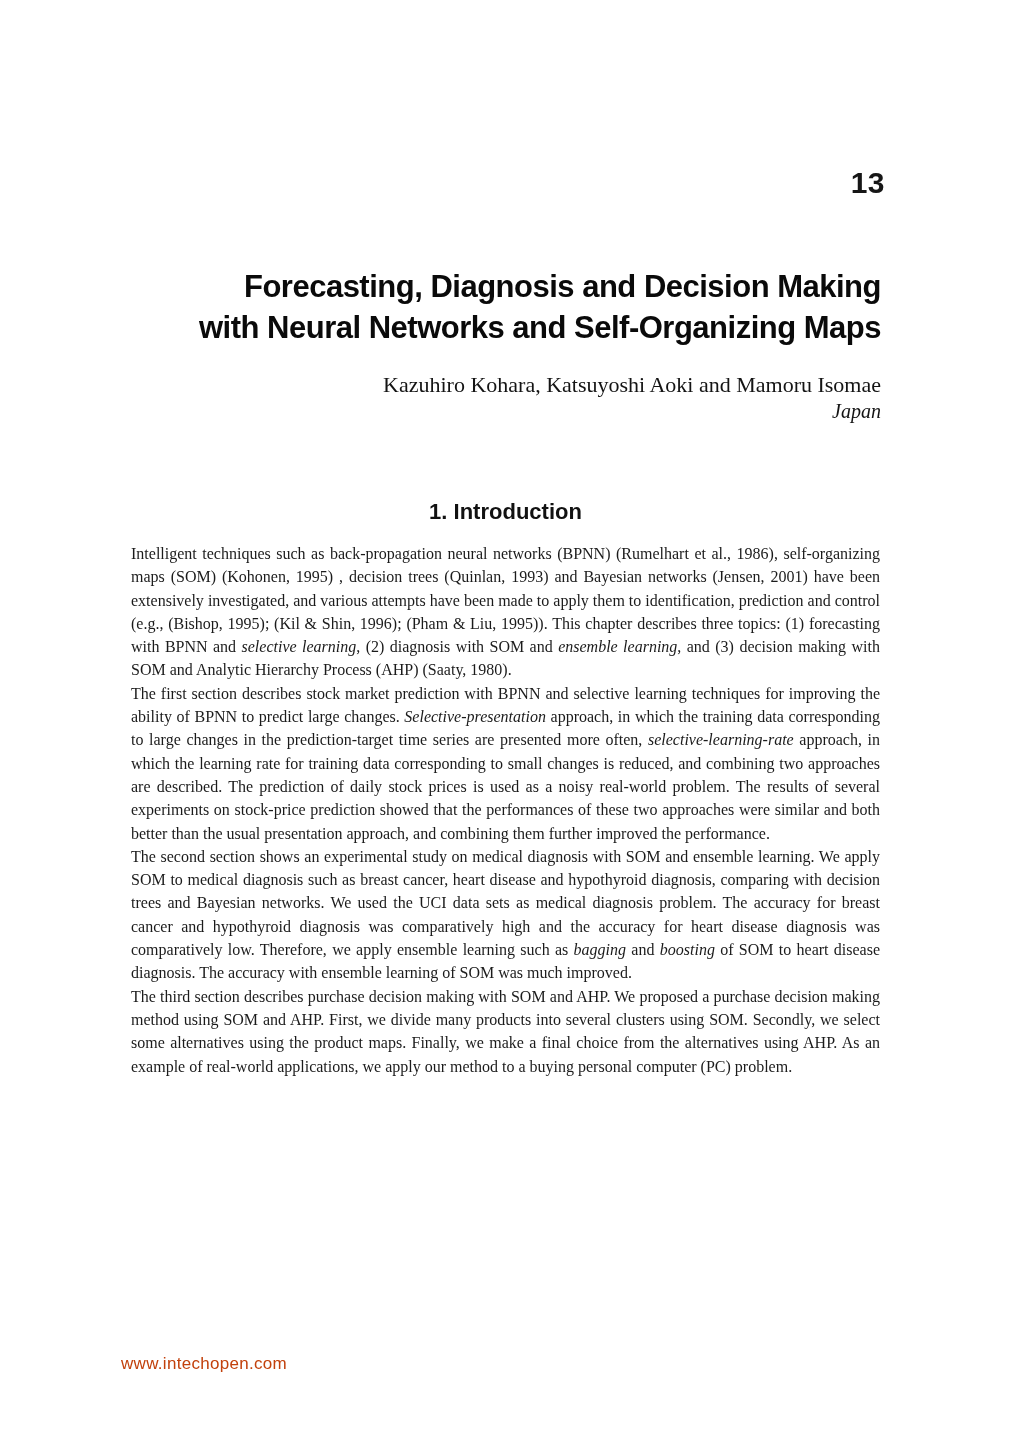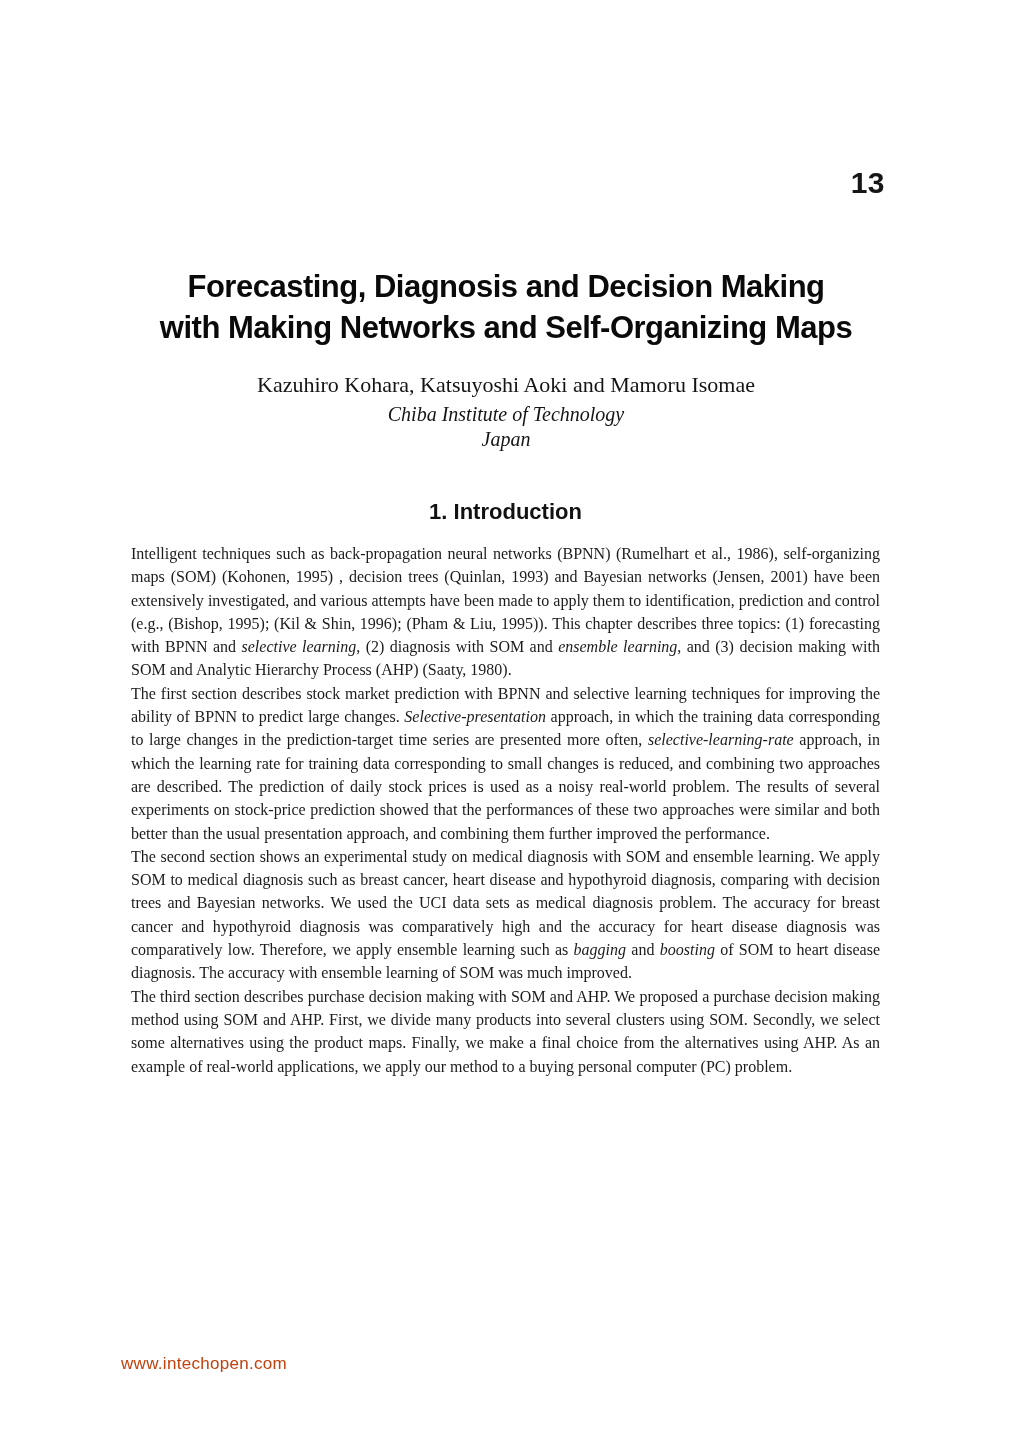--- a/index.html
+++ b/index.html
@@ -24,21 +24,21 @@
     font-weight: 700;
     font-size: 30px;
     color: #161616;
     letter-spacing: 0.5px;
   }
   .chapter-header {
     position: absolute;
     left: 131px;
     right: 132px;
     top: 266px;
-    text-align: center;
+    text-align: right;
   }
   .chapter-title {
     margin: 0;
     font-family: "Liberation Sans", sans-serif;
     font-weight: 700;
     font-size: 31px;
     line-height: 41px;
     letter-spacing: -0.5px;
     color: #0a0a0a;
   }
@@ -98,24 +98,23 @@
 </head>
 <body>
 
 <div class="page">
 
   <div class="page-number">13</div>
 
   <header class="chapter-header">
     <h1 class="chapter-title">
       <span>Forecasting, Diagnosis and Decision Making</span><br>
-      <span>with Making Networks and Self-Organizing Maps</span>
+      <span>with Neural Networks and Self-Organizing Maps</span>
     </h1>
     <div class="authors">Kazuhiro Kohara, Katsuyoshi Aoki and Mamoru Isomae</div>
-    <div class="affiliation">Chiba Institute of Technology</div>
     <div class="country">Japan</div>
   </header>
 
   <main class="content">
     <h2 class="section-heading">1. Introduction</h2>
     <div>
         <p><span>Intelligent techniques such as back-propagation neural networks (BPNN) (Rumelhart et al., 1986), self-organizing maps (SOM) (Kohonen, 1995) , decision trees (Quinlan, 1993) and Bayesian networks (Jensen, 2001) have been extensively investigated, and various attempts have been made to apply them to identification, prediction and control (e.g., (Bishop, 1995); (Kil &amp; Shin, 1996); (Pham &amp; Liu, 1995)). This chapter describes three topics: (1) forecasting with BPNN and </span><i>selective learning</i><span>, (2) diagnosis with SOM and </span><i>ensemble learning</i><span>, and (3) decision making with SOM and Analytic Hierarchy Process (AHP) (Saaty, 1980).</span></p>
         <p><span>The first section describes stock market prediction with BPNN and selective learning techniques for improving the ability of BPNN to predict large changes. </span><i>Selective-presentation</i><span> approach, in which the training data corresponding to large changes in the prediction-target time series are presented more often, </span><i>selective-learning-rate</i><span> approach, in which the learning rate for training data corresponding to small changes is reduced, and combining two approaches are described. The prediction of daily stock prices is used as a noisy real-world problem. The results of several experiments on stock-price prediction showed that the performances of these two approaches were similar and both better than the usual presentation approach, and combining them further improved the performance.</span></p>
         <p><span>The second section shows an experimental study on medical diagnosis with SOM and ensemble learning. We apply SOM to medical diagnosis such as breast cancer, heart disease and hypothyroid diagnosis, comparing with decision trees and Bayesian networks. We used the UCI data sets as medical diagnosis problem. The accuracy for breast cancer and hypothyroid diagnosis was comparatively high and the accuracy for heart disease diagnosis was comparatively low. Therefore, we apply ensemble learning such as </span><i>bagging</i><span> and </span><i>boosting</i><span> of SOM to heart disease diagnosis. The accuracy with ensemble learning of SOM was much improved.</span></p>
         <p><span>The third section describes purchase decision making with SOM and AHP. We proposed a purchase decision making method using SOM and AHP. First, we divide many products into several clusters using SOM. Secondly, we select some alternatives using the product maps. Finally, we make a final choice from the alternatives using AHP. As an example of real-world applications, we apply our method to a buying personal computer (PC) problem.</span></p>

